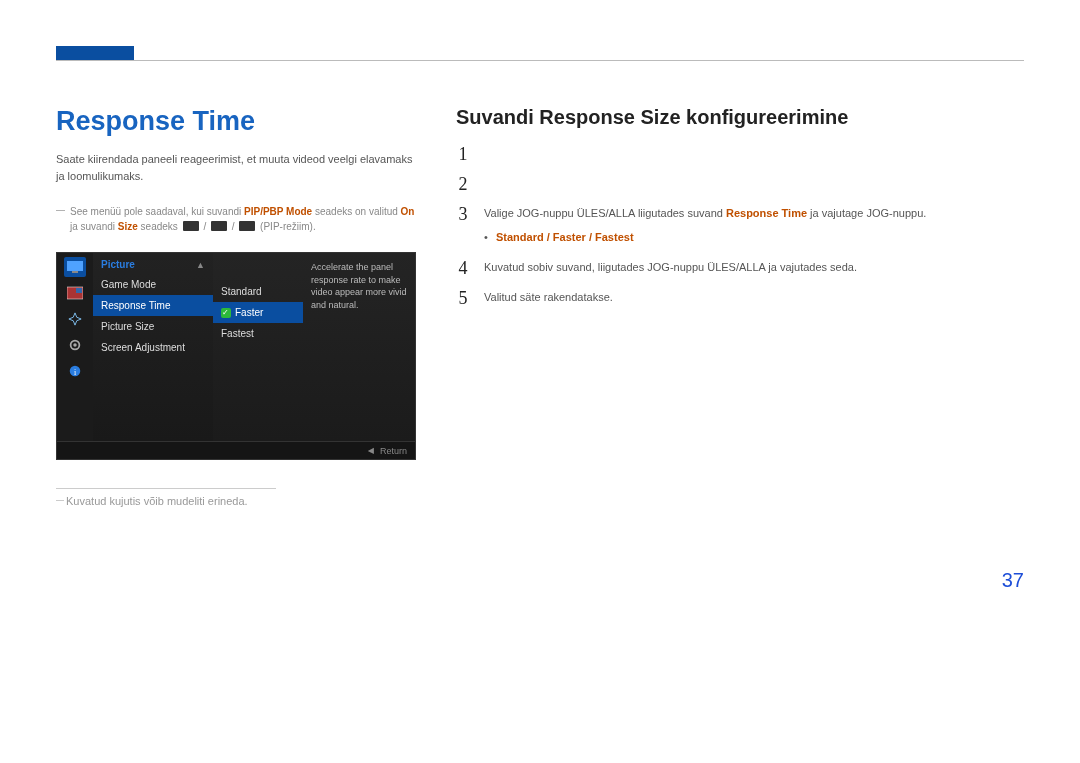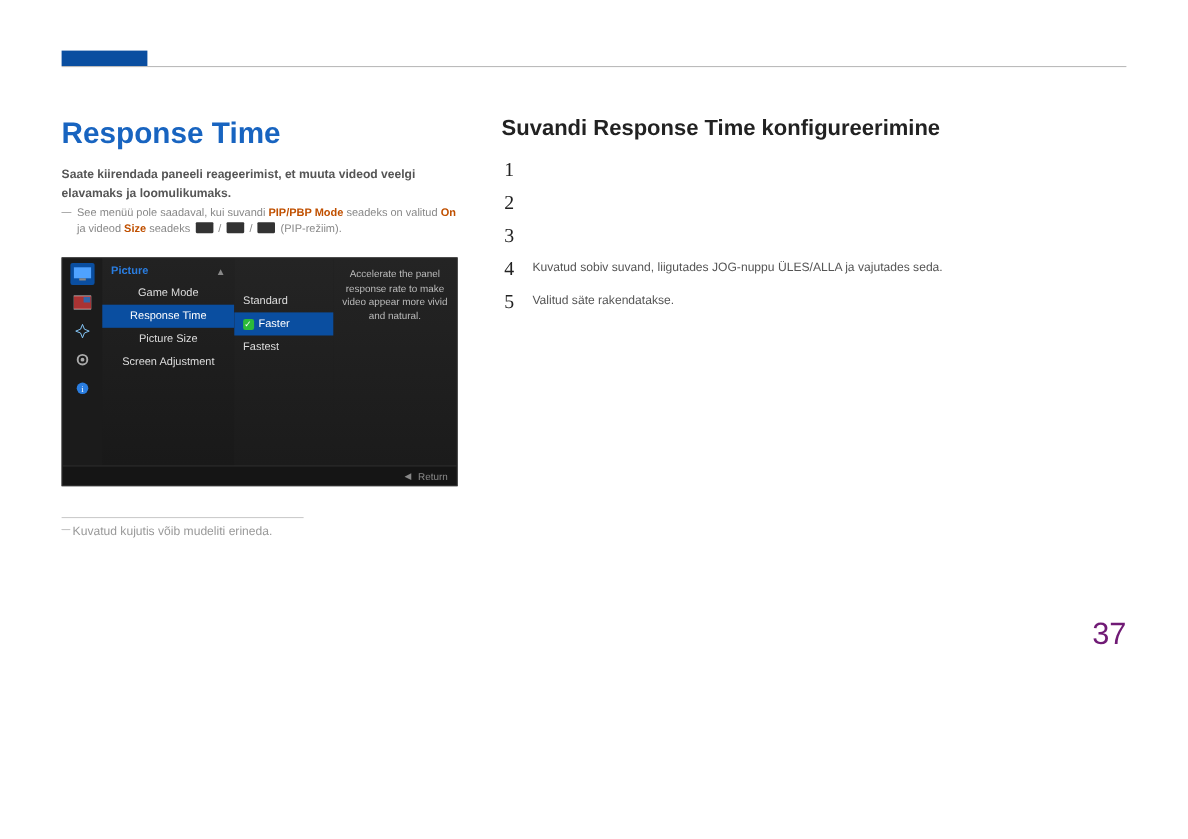--- a/index.html
+++ b/index.html
@@ -5,55 +5,55 @@
   * { box-sizing: border-box; margin: 0; padding: 0; }
   html, body { width: 1080px; height: 763px; font-family: "Segoe UI", Arial, sans-serif; color: #222; background: #fff; }
   .page { width: 1080px; height: 614px; position: relative; padding: 48px 56px 24px 56px; }
   .top-rule { position: absolute; top: 60px; left: 56px; right: 56px; border-top: 1px solid #bbb; }
   .top-accent { position: absolute; top: 46px; left: 56px; width: 78px; height: 14px; background: #0a4ea0; }
   .cols { display: flex; gap: 40px; margin-top: 58px; }
   .col-left { width: 360px; }
   .col-right { flex: 1; }
   h1.main { font-size: 27px; font-weight: 700; color: #1864c0; margin-bottom: 14px; }
   h2.sub { font-size: 20px; font-weight: 700; color: #222; margin-bottom: 16px; }
-  p.body { font-size: 11px; line-height: 1.5; color: #555; margin-bottom: 2px; font-weight: bold; }
+  p.body { font-size: 11px; line-height: 1.5; color: #555; margin-bottom: 20px; }
   .note-line { font-size: 10px; line-height: 1.5; color: #888; padding-left: 14px; position: relative; margin-bottom: 4px; }
   .note-line::before { content: "―"; position: absolute; left: 0; top: 0; color: #888; font-size: 9px; }
   .accent { color: #c05000; font-weight: 600; }
   .icon-inline { display: inline-block; width: 16px; height: 10px; background: #333; border-radius: 1px; vertical-align: -1px; margin: 0 2px; }
   .icon-inline.jog { width: 18px; height: 10px; background: #222; border: 1px solid #888; position: relative; }
   .icon-inline.jog::before { content:""; position:absolute; inset:2px; display:flex; }
   .icon-inline.jog::after { content:"|||"; position:absolute; left:3px; top:-3px; font-size:8px; color:#ccc; letter-spacing:1px; }
   .steps { display: flex; flex-direction: column; gap: 12px; }
   .step { display: flex; gap: 14px; align-items: flex-start; }
   .step-num { font-size: 18px; font-weight: 400; color: #222; width: 14px; text-align: center; line-height: 1; font-family: Georgia, serif; }
   .step-text { font-size: 11px; color: #555; line-height: 1.5; flex: 1; }
   .bullet-line { font-size: 11px; color: #555; padding-left: 12px; position: relative; margin-left: 28px; margin-top: -4px; margin-bottom: 4px;}
   .bullet-line::before { content:"•"; position:absolute; left:0; color:#555; }
-  .page-num { position: absolute; right: 56px; bottom: 22px; font-size: 28px; color: #701a75; }
+  .page-num { position: absolute; right: 56px; bottom: 22px; font-size: 20px; color: #1d4ed8; }
 
   
   .osd { margin-top: 18px; width: 360px; background: #1b1b1b; font-family: Arial, sans-serif; font-size: 10px; color: #ccc; border: 1px solid #333; }
   .osd-body { display: flex; height: 188px; }
   .osd-side { width: 36px; background: #1b1b1b; display: flex; flex-direction: column; align-items: center; padding-top: 4px; gap: 6px; }
   .side-ic { width: 22px; height: 20px; border-radius: 2px; display:flex; align-items:center; justify-content:center; }
   .side-ic.sel { background: #0a4ea0; }
   .side-ic svg { width: 16px; height: 14px; }
   .osd-col1 { width: 120px; background: linear-gradient(#222, #191919); }
   .osd-hdr { color: #2a7de0; font-weight: 600; padding: 6px 8px 4px 8px; display:flex; align-items:center; gap:10px; font-size:10px; }
   .osd-hdr .arrowup { margin-left:auto; color:#888; font-size:9px; }
-  .osd-item { padding: 5px 8px; color: #ddd; font-size:10px;text-align:center; }
+  .osd-item { padding: 5px 8px; color: #ddd; font-size:10px; }
   .osd-item.sel { background: #0a4ea0; color: #fff; }
   .osd-col2 { width: 90px; background: linear-gradient(#242424, #1b1b1b); padding-top: 28px; }
   .osd-opt { padding: 5px 8px; color:#ddd; font-size:10px; display:flex; align-items:center; gap:4px; }
   .osd-opt.sel { background: #0a4ea0; color: #fff; }
   .osd-opt.sel::before { content:""; width:10px; height:10px; background:#2cba3a; border-radius:2px; display:inline-block; }
   .osd-opt.sel::after { content:"✓"; color:#fff; font-size:8px; position:absolute; margin-left:1px; }
   .osd-opt.sel { position:relative; }
-  .osd-desc { flex:1; background: linear-gradient(#242424,#1b1b1b); padding: 8px; color:#bbb; font-size:9px; line-height:1.4;text-align:center; }
+  .osd-desc { flex:1; background: linear-gradient(#242424,#1b1b1b); padding: 8px; color:#bbb; font-size:9px; line-height:1.4; }
   .osd-foot { height: 18px; background: #151515; border-top:1px solid #333; display:flex; justify-content:flex-end; align-items:center; padding: 0 8px; gap:6px; color:#888; font-size:9px;}
   .osd-foot .tri { font-size:8px; }
   .sep { margin-top:28px; border-top:1px solid #ccc; width: 220px; }
   .footnote { font-size: 11px; color: #999; margin-top: 6px; padding-left:10px; position:relative; }
   .footnote::before { content:"―"; position:absolute; left:0; font-size:8px; color:#999; }
 </style>
 </head>
 <body>
 
 <div class="page">
@@ -61,21 +61,21 @@
   <div class="top-rule"></div>
 
   <div class="cols">
 
     <div class="col-left">
       <h1 class="main">Response Time</h1>
       <p class="body">Saate kiirendada paneeli reageerimist, et muuta videod veelgi elavamaks ja loomulikumaks.</p>
 
 
       <div class="note-line">
-        <span>See menüü pole saadaval, kui suvandi </span><span class="accent">PIP/PBP Mode</span><span> seadeks on valitud </span><span class="accent">On</span><span> ja videod </span><span class="accent">Size</span><span> seadeks </span>
+        <span>See menüü pole saadaval, kui suvandi </span><span class="accent">PIP/PBP Mode</span><span> seadeks on valitud </span><span class="accent">On</span><span> ja suvandi </span><span class="accent">Size</span><span> seadeks </span>
         <span class="icon-inline"></span> /
         <span class="icon-inline"></span> /
         <span class="icon-inline"></span>
         <span> (PIP-režiim).</span>
       </div>
 
       <div class="osd">
         <div class="osd-body">
           <div class="osd-side">
             <div class="side-ic sel">
@@ -131,31 +131,37 @@
           <span class="tri">◀</span>
           <span>Return</span>
         </div>
       </div>
 
       <div class="sep"></div>
       <div class="footnote">Kuvatud kujutis võib mudeliti erineda.</div>
     </div>
 
     <div class="col-right">
-      <h2 class="sub">Suvandi Response Time konfigureerimine</h2>
+      <h2 class="sub">Suvandi Response Size konfigureerimine</h2>
 
       <div class="steps">
         <div class="step">
           <div class="step-num">1</div>
         </div>
         <div class="step">
           <div class="step-num">2</div>
         </div>
         <div class="step">
           <div class="step-num">3</div>
+          <div class="step-text">
+            <span>Valige JOG-nuppu ÜLES/ALLA liigutades suvand </span><span class="accent">Response Time</span><span> ja vajutage JOG-nuppu.</span>
+          </div>
+        </div>
+        <div class="bullet-line">
+          <span class="accent">Standard / Faster / Fastest</span>
         </div>
         <div class="step">
           <div class="step-num">4</div>
           <div class="step-text">Kuvatud sobiv suvand, liigutades JOG-nuppu ÜLES/ALLA ja vajutades seda.</div>
         </div>
         <div class="step">
           <div class="step-num">5</div>
           <div class="step-text">Valitud säte rakendatakse.</div>
         </div>
       </div>

